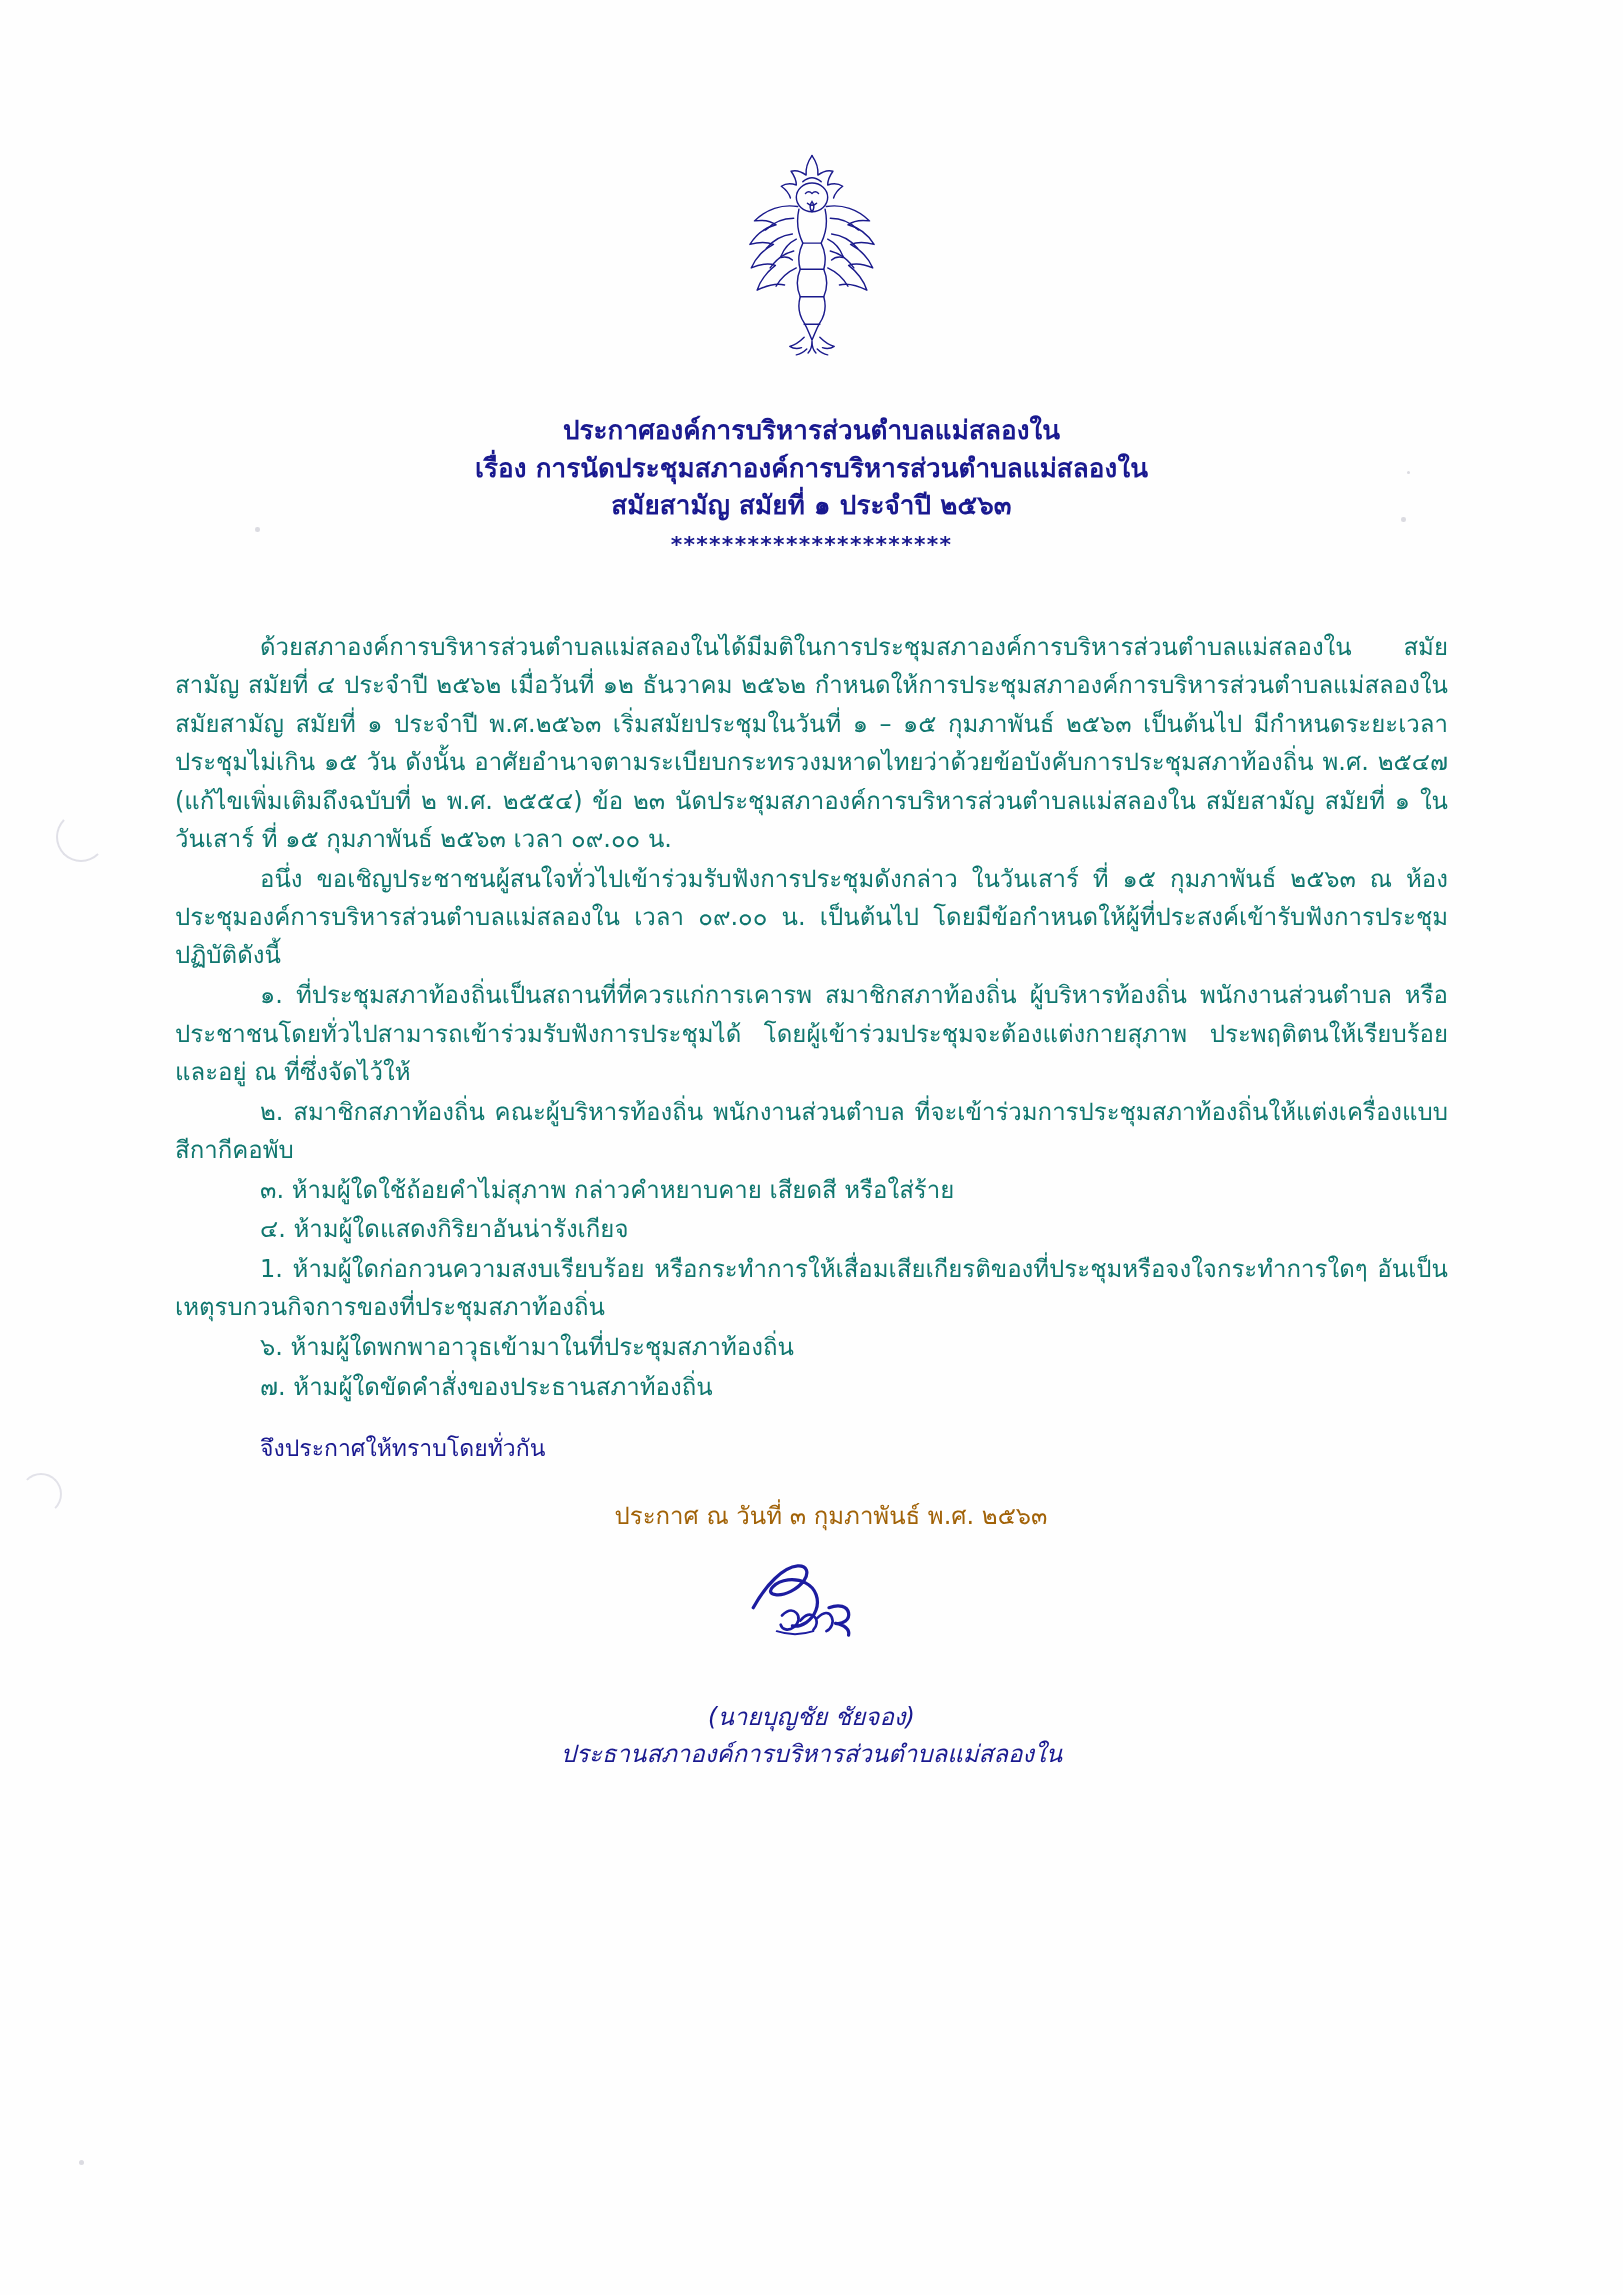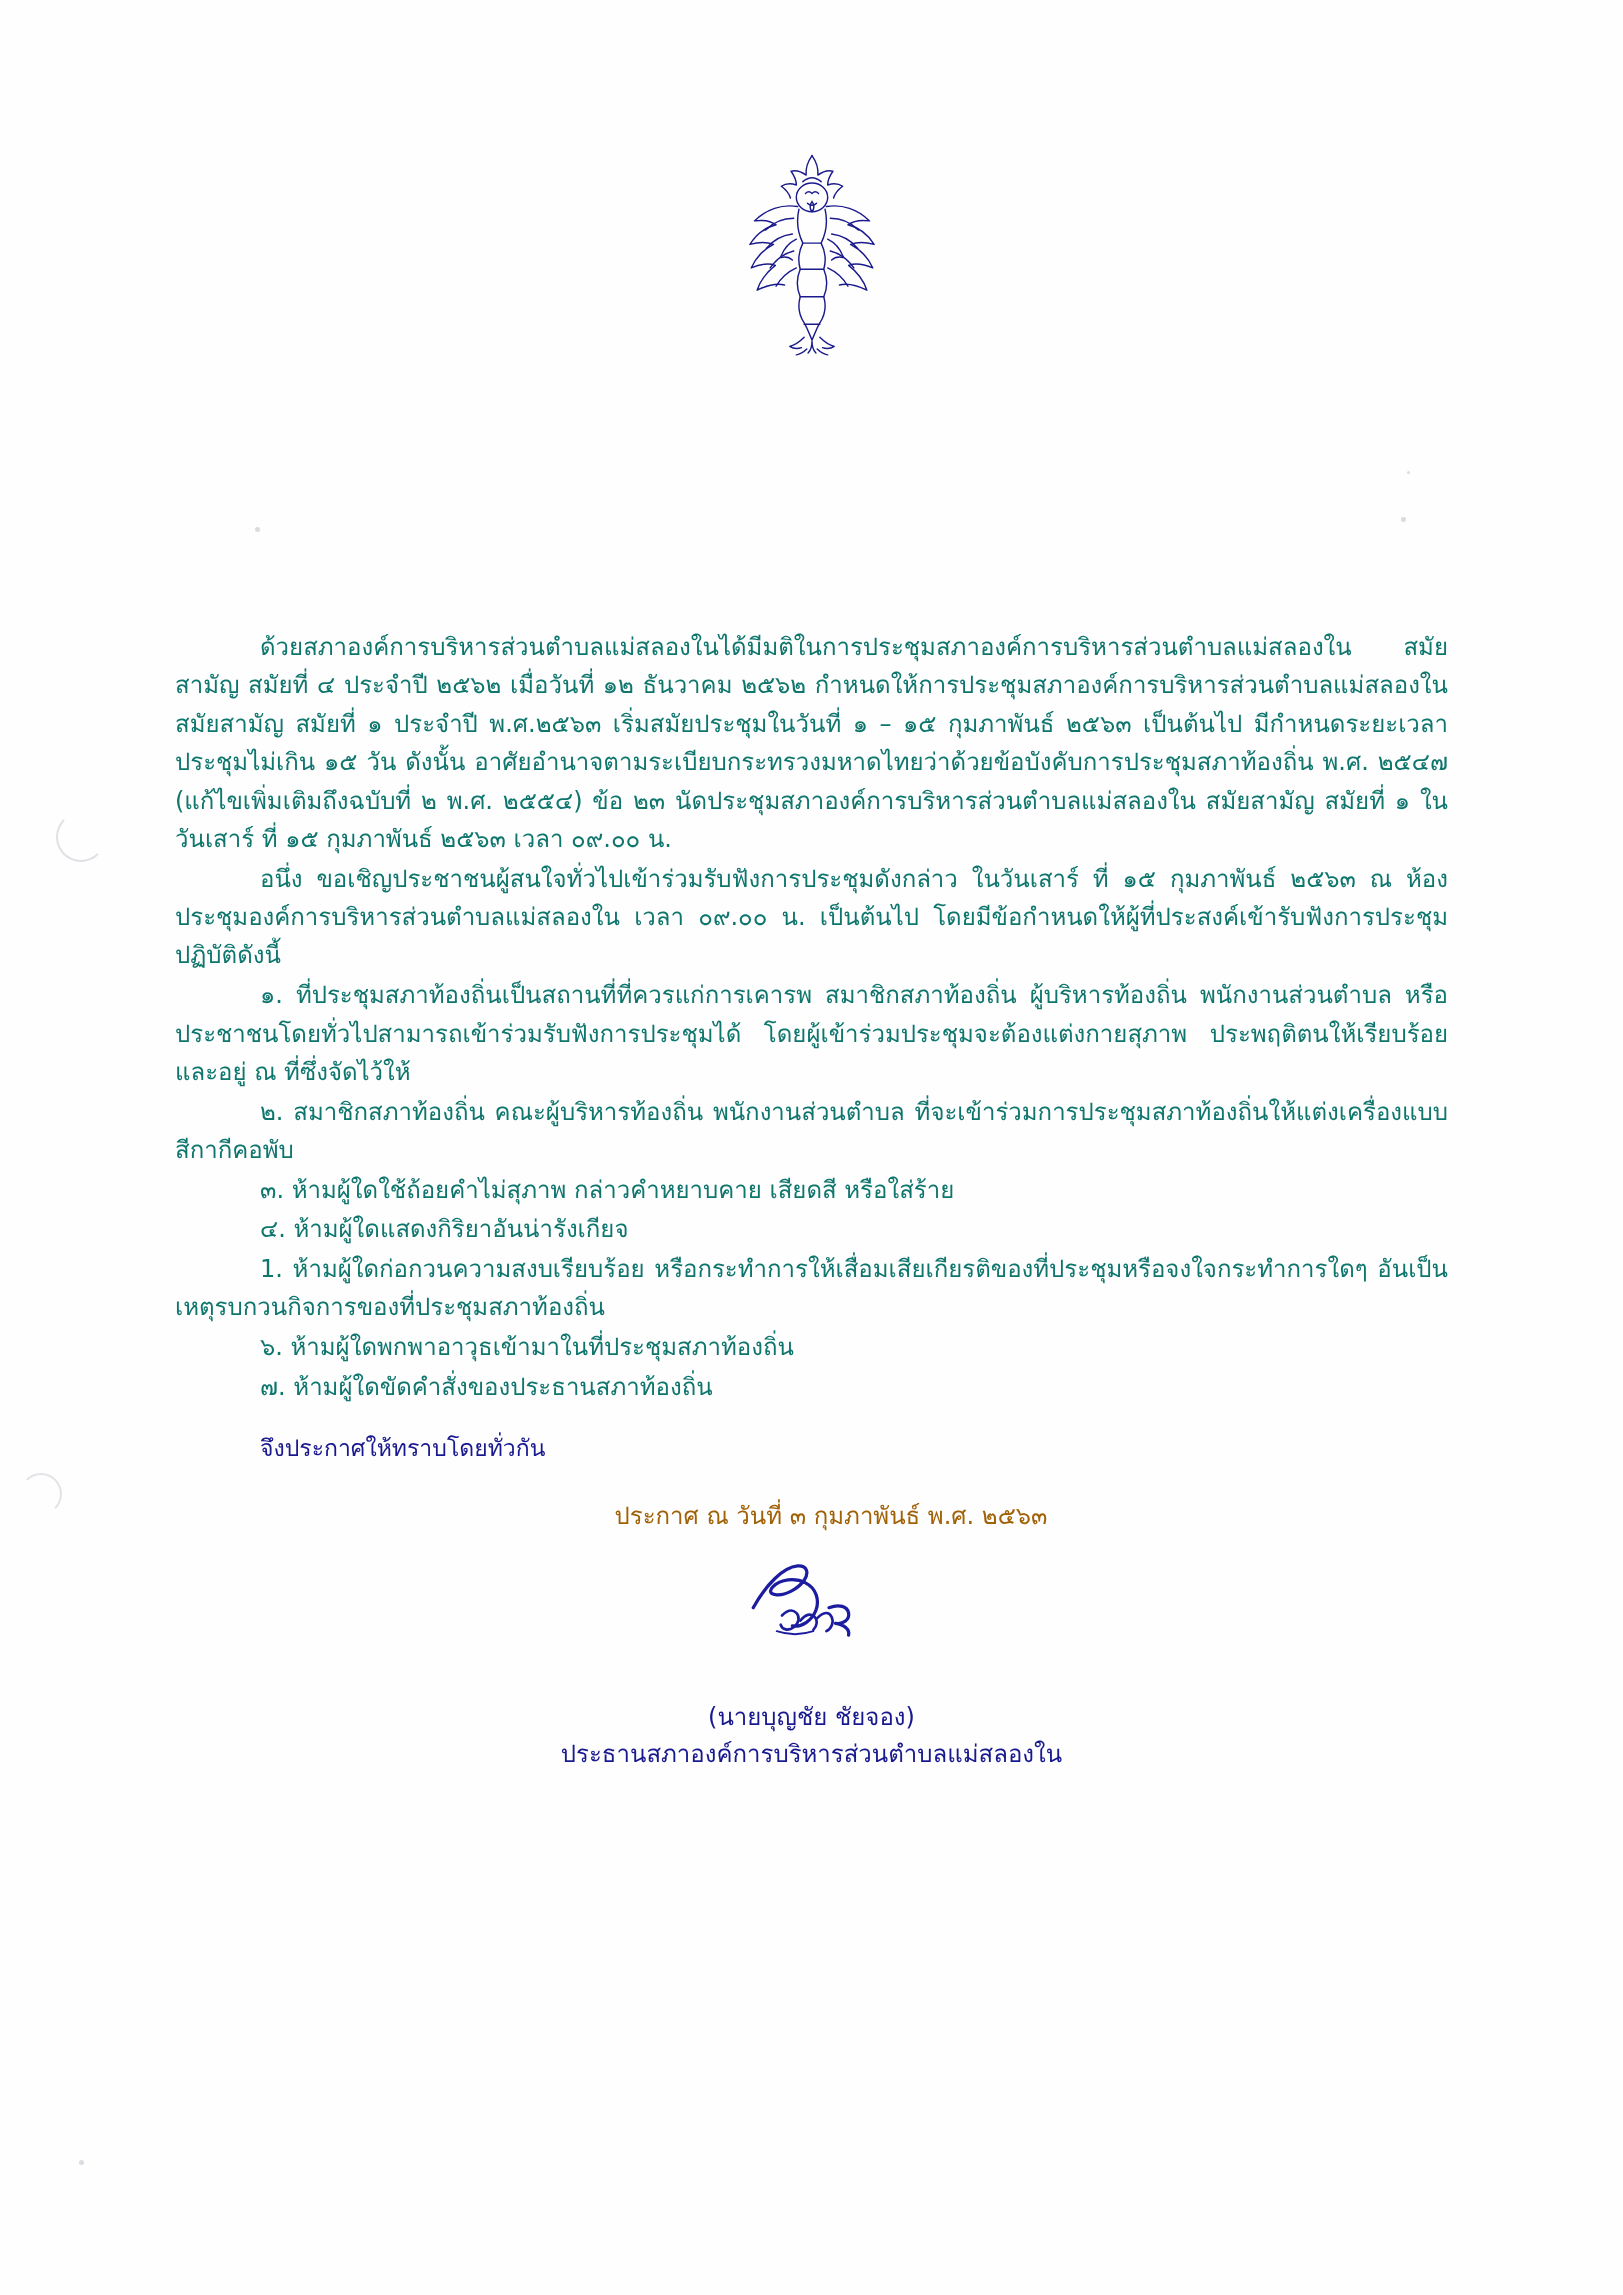--- a/index.html
+++ b/index.html
@@ -130,20 +130,21 @@
     width: 196px;
     height: 111px;
   }
   .signature svg { width: 100%; height: 100%; display: block; }
 
   .sign-name, .sign-title {
     text-align: center;
     font-size: 24px;
     line-height: 1.55;
     color: #19198f;
+    font-style: italic;
   }
   .sign-name { margin-top: -3.9px; }
 </style>
 </head>
 <body>
 
 <div class="page">
 
   <div class="speck" style="left:255px; top:527px; width:4.6px; height:4.6px;"></div>
   <div class="speck" style="left:1401px; top:517px; width:4.6px; height:4.6px;"></div>
@@ -179,20 +180,26 @@
         <path d="M128 300 c-8 8 -14 12 -22 14 c6 4 12 4 18 2 M152 300 c8 8 14 12 22 14 c-6 4 -12 4 -18 2"></path>
         <path d="M140 306 c0 8 -2 14 -6 18 M140 306 c0 8 2 14 6 18"></path>
 
         <path d="M116 150 c-12 6 -20 16 -24 28 c8 -2 14 0 18 4 M164 150 c12 6 20 16 24 28 c-8 -2 -14 0 -18 4"></path>
 
         <path d="M132 318 c-6 6 -10 8 -16 9 M148 318 c6 6 10 8 16 9"></path>
       </g>
     </svg>
   </div>
 
+  <div class="header-block">
+    <div class="header-line">ประกาศองค์การบริหารส่วนตำบลแม่สลองใน</div>
+    <div class="header-line">เรื่อง การนัดประชุมสภาองค์การบริหารส่วนตำบลแม่สลองใน</div>
+    <div class="header-line">สมัยสามัญ สมัยที่ ๑ ประจำปี ๒๕๖๓</div>
+    <div class="stars">**********************</div>
+  </div>
 
   <div class="body-block">
     <p class="para indent">ด้วยสภาองค์การบริหารส่วนตำบลแม่สลองในได้มีมติในการประชุมสภาองค์การบริหารส่วนตำบลแม่สลองใน สมัยสามัญ สมัยที่ ๔ ประจำปี ๒๕๖๒ เมื่อวันที่ ๑๒ ธันวาคม ๒๕๖๒ กำหนดให้การประชุมสภาองค์การบริหารส่วนตำบลแม่สลองใน สมัยสามัญ สมัยที่ ๑ ประจำปี พ.ศ.๒๕๖๓ เริ่มสมัยประชุมในวันที่ ๑ – ๑๕ กุมภาพันธ์ ๒๕๖๓ เป็นต้นไป มีกำหนดระยะเวลาประชุมไม่เกิน ๑๕ วัน ดังนั้น อาศัยอำนาจตามระเบียบกระทรวงมหาดไทยว่าด้วยข้อบังคับการประชุมสภาท้องถิ่น พ.ศ. ๒๕๔๗ (แก้ไขเพิ่มเติมถึงฉบับที่ ๒ พ.ศ. ๒๕๕๔) ข้อ ๒๓ นัดประชุมสภาองค์การบริหารส่วนตำบลแม่สลองใน สมัยสามัญ สมัยที่ ๑ ในวันเสาร์ ที่ ๑๕ กุมภาพันธ์ ๒๕๖๓ เวลา ๐๙.๐๐ น.</p>
     <p class="para indent gap-8">อนึ่ง ขอเชิญประชาชนผู้สนใจทั่วไปเข้าร่วมรับฟังการประชุมดังกล่าว ในวันเสาร์ ที่ ๑๕ กุมภาพันธ์ ๒๕๖๓ ณ ห้องประชุมองค์การบริหารส่วนตำบลแม่สลองใน เวลา ๐๙.๐๐ น. เป็นต้นไป โดยมีข้อกำหนดให้ผู้ที่ประสงค์เข้ารับฟังการประชุม ปฏิบัติดังนี้</p>
 
     <p class="para indent-sm gap-8">๑. ที่ประชุมสภาท้องถิ่นเป็นสถานที่ที่ควรแก่การเคารพ สมาชิกสภาท้องถิ่น ผู้บริหารท้องถิ่น พนักงานส่วนตำบล หรือประชาชนโดยทั่วไปสามารถเข้าร่วมรับฟังการประชุมได้ โดยผู้เข้าร่วมประชุมจะต้องแต่งกายสุภาพ ประพฤติตนให้เรียบร้อย และอยู่ ณ ที่ซึ่งจัดไว้ให้</p>
     <p class="para indent-sm gap-8">๒. สมาชิกสภาท้องถิ่น คณะผู้บริหารท้องถิ่น พนักงานส่วนตำบล ที่จะเข้าร่วมการประชุมสภาท้องถิ่นให้แต่งเครื่องแบบสีกากีคอพับ</p>
     <p class="para indent-sm gap-8">๓. ห้ามผู้ใดใช้ถ้อยคำไม่สุภาพ กล่าวคำหยาบคาย เสียดสี หรือใส่ร้าย</p>
     <p class="para indent-sm gap-8">๔. ห้ามผู้ใดแสดงกิริยาอันน่ารังเกียจ</p>
     <p class="para indent-sm gap-8">1. ห้ามผู้ใดก่อกวนความสงบเรียบร้อย หรือกระทำการให้เสื่อมเสียเกียรติของที่ประชุมหรือจงใจกระทำการใดๆ อันเป็นเหตุรบกวนกิจการของที่ประชุมสภาท้องถิ่น</p>

